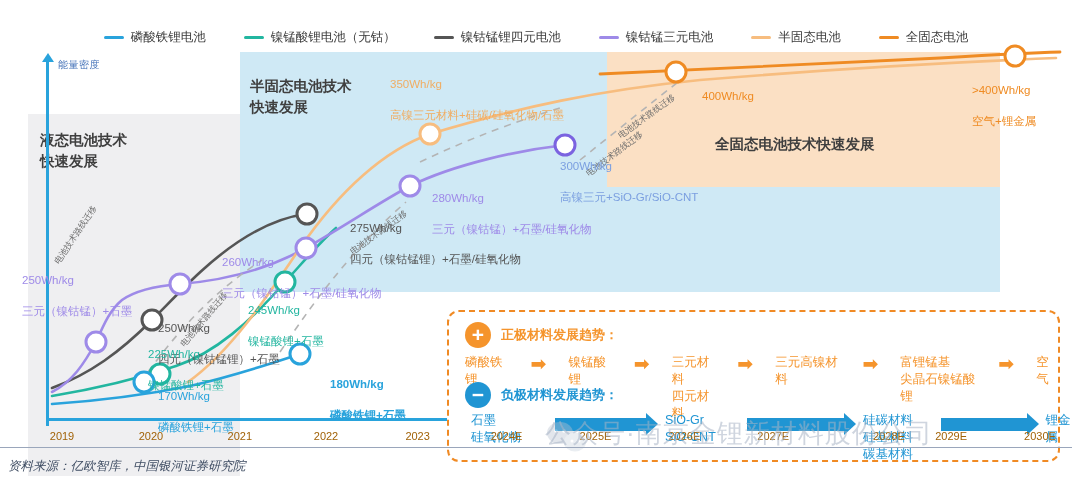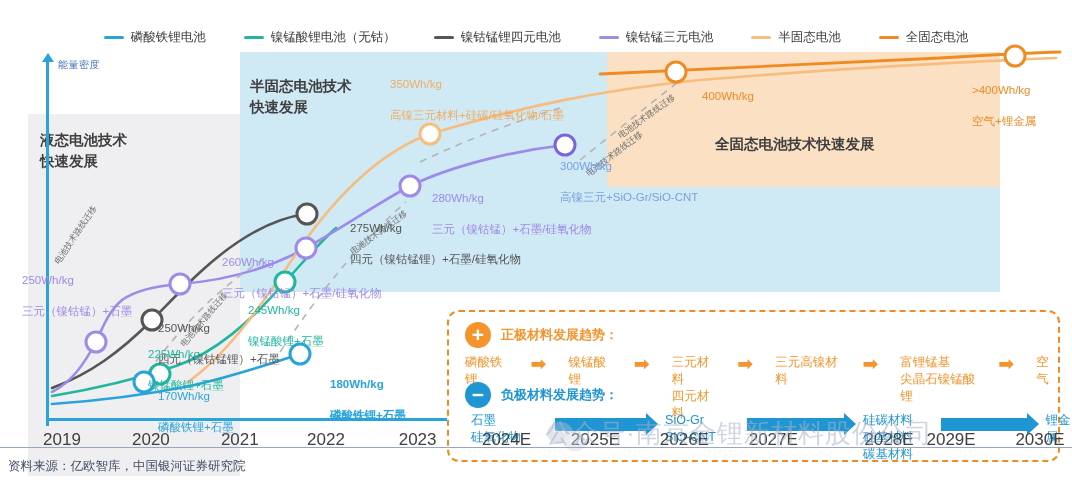--- a/index.html
+++ b/index.html
@@ -35,21 +35,21 @@
   .y-arrow { position:absolute; left:41.5px; top:1px; width:0; height:0;
              border-left:6px solid transparent; border-right:6px solid transparent;
              border-bottom:9px solid #29a3dc; }
   .y-label { position:absolute; left:58px; top:6px; font-size:10px; color:#4472b8; letter-spacing:0.5px;}
   .x-axis { position:absolute; left:46px; top:366px; width:1010px; height:2.5px; background:#29a3dc; }
   .x-arrow { position:absolute; left:1052px; top:362px; width:0; height:0;
              border-top:6px solid transparent; border-bottom:6px solid transparent;
              border-left:9px solid #29a3dc; }
 
   .xticks { position:absolute; left:0; top:378px; width:1072px; height:20px; }
-  .xtick { position:absolute; font-size:17px; color:#404040; transform:translateX(-50%);text-align:right; }
+  .xtick { position:absolute; font-size:11px; color:#a16207; transform:translateX(-50%);text-align:right; }
 
   svg.curves { position:absolute; left:0; top:0; width:1072px; height:372px; overflow:visible; }
 
   .pt-label { position:absolute; font-size:11.5px; line-height:1.32; white-space:pre-line; }
 
   .diag { position:absolute; font-size:8.5px; color:#6c6c6c; white-space:nowrap;
           transform-origin:0 0; }
 
   
   .matbox { position:absolute; left:447px; top:258px; width:613px; height:152px;
@@ -65,21 +65,21 @@
   .mb-head-n { color:#2095d3; }
   .mat-cell { font-size:12.5px; line-height:1.35; white-space:pre-line; }
   .arr-o { color:#f5942c; font-size:19px; font-weight:bold; line-height:1; }
   .arr-b { height:13px; background:#2095d3; position:relative; }
   .arr-b::after { content:""; position:absolute; right:-11px; top:-5px;
                   border-top:11.5px solid transparent; border-bottom:11.5px solid transparent;
                   border-left:12px solid #2095d3; }
 
   
   .foot-rule { position:absolute; left:0; top:447px; width:1072px; height:1px; background:#9aa6bb; }
-  .source { position:absolute; left:8px; top:458px; font-size:12.5px; 
+  .source { position:absolute; left:8px; top:458px; font-size:12.5px; font-style:italic;
             color:#3f4d63; }
 
   
   .wm { position:absolute; left:545px; top:416px; font-size:26px; color:#a8b4c6;
         opacity:0.55; letter-spacing:1px; white-space:nowrap; pointer-events:none; }
   .wm-logo { position:absolute; left:545px; top:420px; width:46px; height:34px;
              opacity:0.4; pointer-events:none; }
 </style>
 </head>
 <body>

